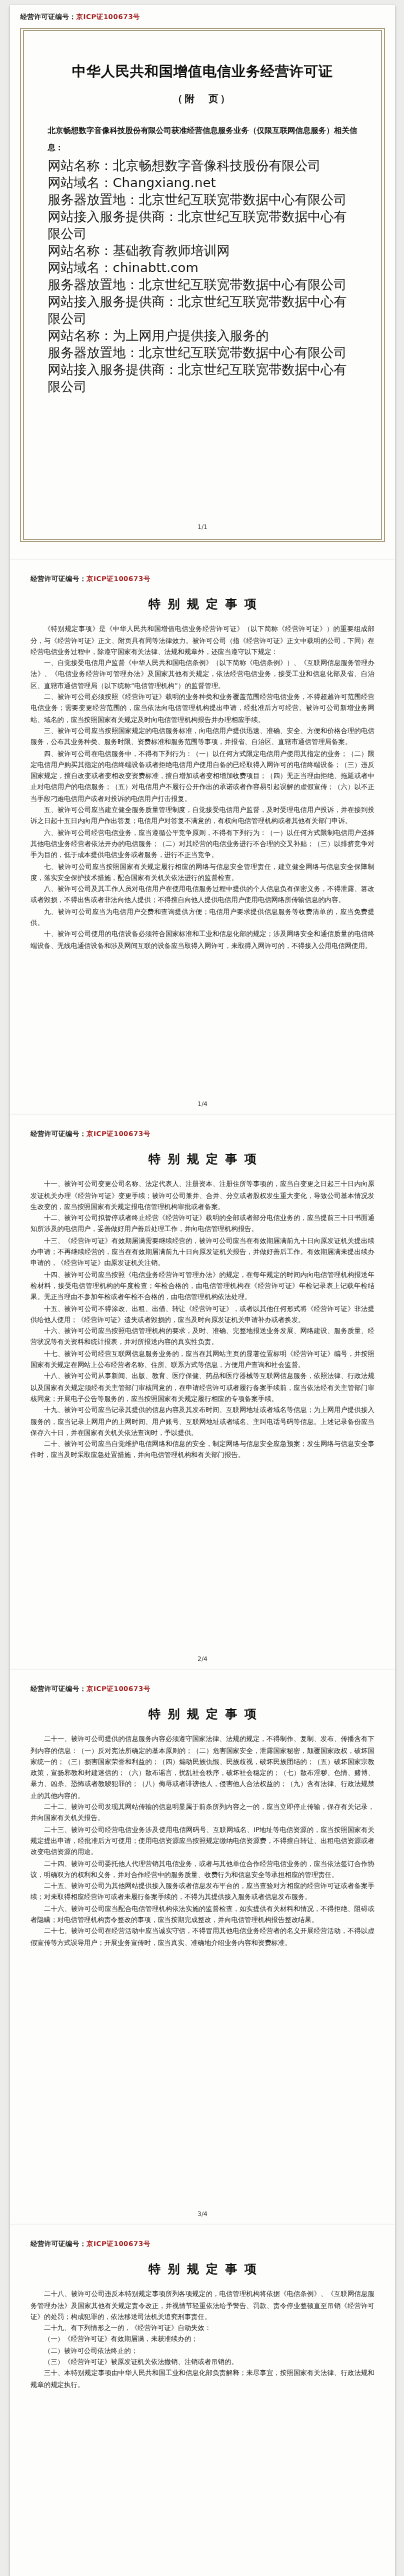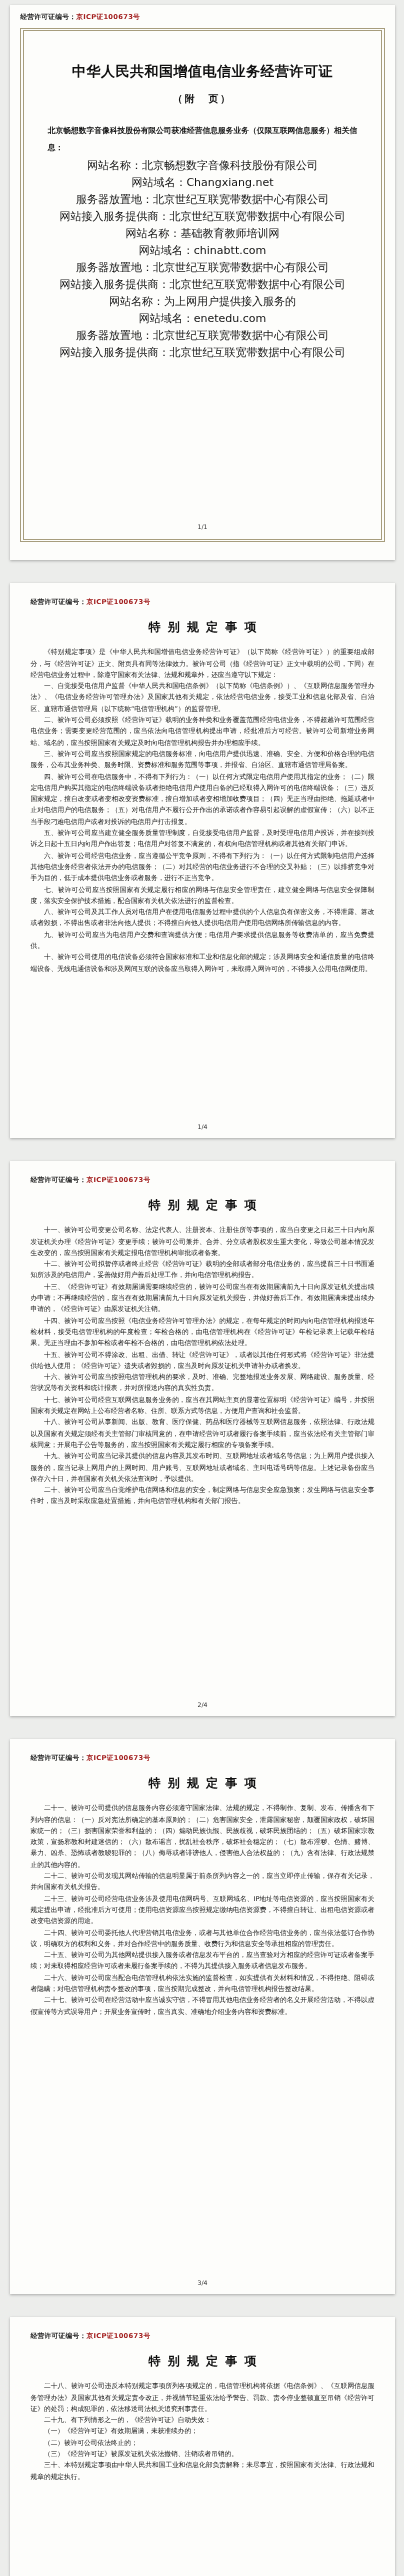--- a/index.html
+++ b/index.html
@@ -2,37 +2,37 @@
 <html style="font-size:8.2px"><head>
 <meta charset="utf-8">
 <style>
   * { margin:0; padding:0; box-sizing:border-box; }
   html, body { background:#ecedeb; }
   body { width:405px; margin:0; font-family:"DejaVu Sans", sans-serif; }
   .canvas { width:405px; min-height:2873px; padding-top:5.2px; display:flex; flex-direction:column; align-items:center; }
   .page {
     width:385px; height:555px; background:#fdfdfb; position:relative;
     box-shadow:0 0.5px 2.6px rgba(0,0,0,.28), 0 0 0.5px rgba(0,0,0,.2);
-    margin-bottom:23px; flex:none;
+    flex:none;
   }
   .page-header { font-size:6.7px; font-weight:bold; color:#1c1c1c; letter-spacing:0.3px; }
   .lic-num { color:#a32020; }
 
   
   .cert-page { padding:8.2px 10.3px 9.3px 10.3px; }
   .cert-frame-outer { margin-top:5.2px; height:calc(100% - 23px); border:1.5px solid #a79d7d; padding:1.5px; background:#fdfdfb; }
   .cert-frame-inner { height:100%; border:0.5px solid #a79d7d; padding:17.5px 24px 10.3px 24px; position:relative; }
   .cert-title {
     font-family:"DejaVu Serif", serif; font-size:14px; font-weight:bold; color:#101010;
     text-align:center; margin-top:13.4px; letter-spacing:0.5px; line-height:1.35;
   }
   .cert-subtitle { text-align:center; font-size:9.8px; font-weight:bold; color:#101010; margin-top:12.4px; letter-spacing:2.1px; }
   .cert-intro { font-size:7.7px; font-weight:bold; color:#141414; line-height:17px; margin-top:15.5px; text-align:justify; }
   .cert-entries { margin-top:1px; }
-  .entry { font-size:11px; color:#141414; line-height:17px;text-align:center; }
+  .entry { font-size:13px; color:#141414; line-height:17px; }
   .entry-label { color:#141414; }
   .entry-value { color:#141414; }
   .page-num { position:absolute; bottom:8.2px; left:0; right:0; text-align:center; font-size:6.2px; color:#333; }
 
   
   .prov-page { padding:14.4px 20.6px 15.5px 20.6px; }
   .prov-title {
     font-family:"DejaVu Serif", serif; text-align:center; font-size:12px; font-weight:bold;
     color:#101010; letter-spacing:7.2px; text-indent:7.2px; margin-top:12.4px;
   }
@@ -87,23 +87,20 @@
             </div>
 
             <div class="entry">
               <span class="entry-label">网站接入服务提供商：</span><span class="entry-value">北京世纪互联宽带数据中心有限公司</span>
             </div>
 
             <div class="entry">
               <span class="entry-label">网站名称：</span><span class="entry-value">为上网用户提供接入服务的</span>
             </div>
 
-            <div class="entry">
-              <span class="entry-label">网站域名：</span><span class="entry-value">enetedu.com</span>
-            </div>
 
             <div class="entry">
               <span class="entry-label">服务器放置地：</span><span class="entry-value">北京世纪互联宽带数据中心有限公司</span>
             </div>
 
             <div class="entry">
               <span class="entry-label">网站接入服务提供商：</span><span class="entry-value">北京世纪互联宽带数据中心有限公司</span>
             </div>
           </div>
         <div class="page-num">1/1</div>

